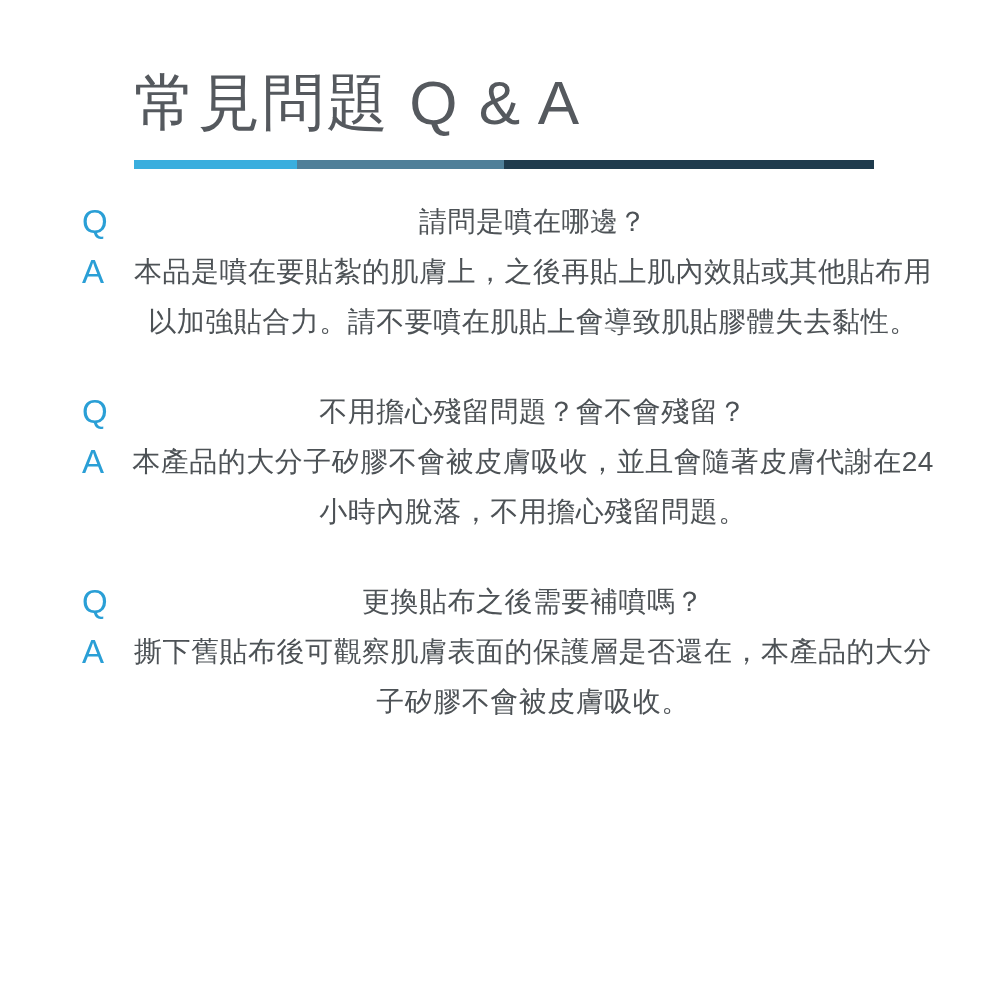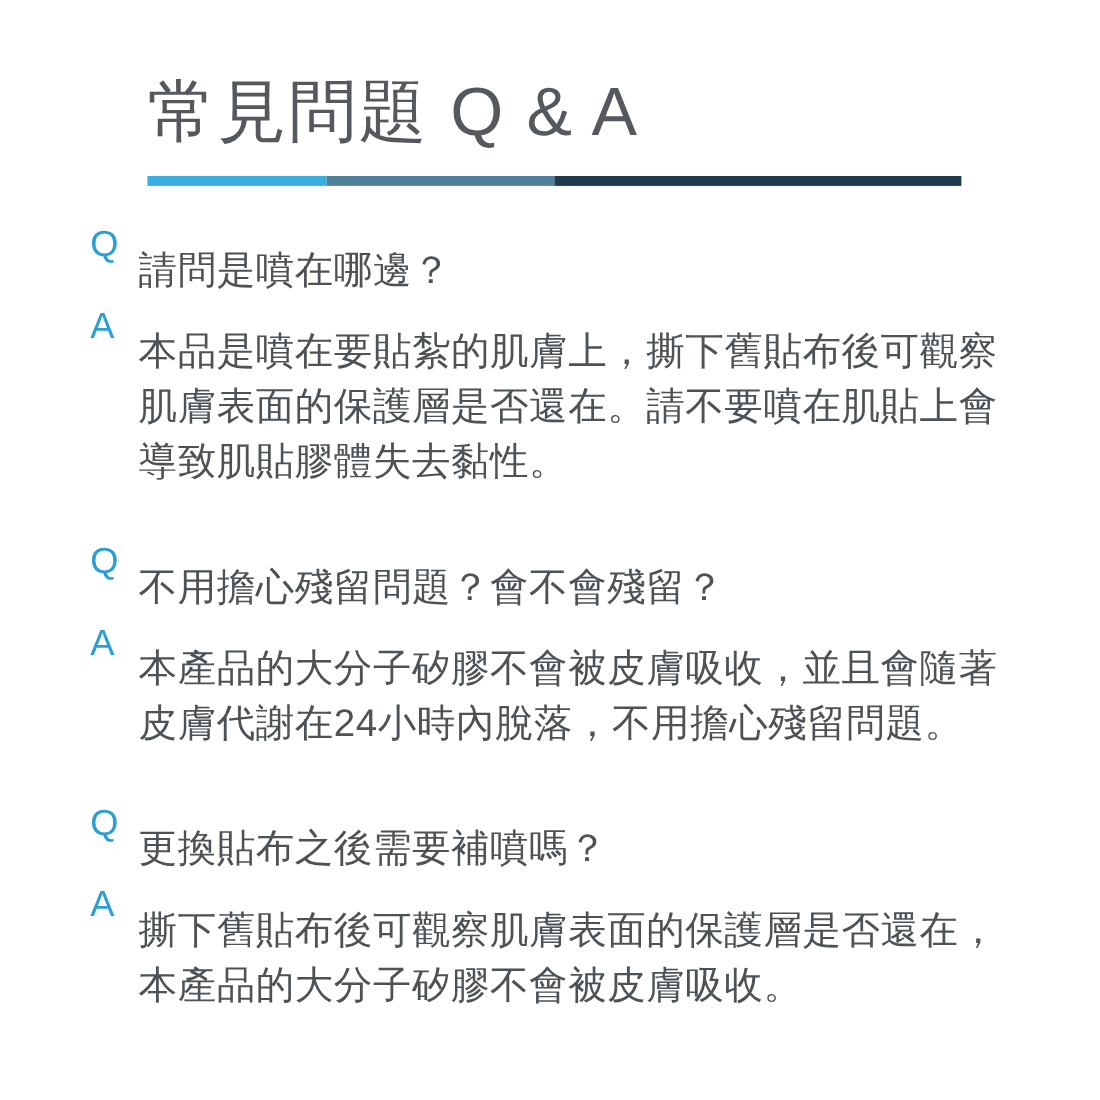--- a/index.html
+++ b/index.html
@@ -62,26 +62,25 @@
     line-height: 50px;
     color: #2a9fd6;
     font-weight: 400;
     text-align: left;
   }
   .marker.answer {
     color: #2a9fd6;
   }
   .qa-text {
     flex: 1 1 auto;
-    font-size: 35px;
+    font-size: 28px;
     line-height: 50px;
     color: #4d5256;
     letter-spacing: 0.5px;
-    text-align: left;
-    margin-top: 24px;
+    text-align: center;
   }
   .qa-text.question {
     color: #4d5256;
   }
 </style>
 </head>
 <body>
 
 <div class="page">
 
@@ -95,21 +94,21 @@
 
   <div class="faq">
 
     <div class="qa-block">
       <div class="qa-row">
         <div class="marker">Q</div>
         <div class="qa-text question">請問是噴在哪邊？</div>
       </div>
       <div class="qa-row">
         <div class="marker answer">A</div>
-        <div class="qa-text">本品是噴在要貼紮的肌膚上，撕下舊貼布後可觀察肌膚表面的保護層是否還在。請不要噴在肌貼上會導致肌貼膠體失去黏性。</div>
+        <div class="qa-text">本品是噴在要貼紮的肌膚上，之後再貼上肌內效貼或其他貼布用以加強貼合力。請不要噴在肌貼上會導致肌貼膠體失去黏性。</div>
       </div>
     </div>
 
     <div class="qa-block">
       <div class="qa-row">
         <div class="marker">Q</div>
         <div class="qa-text question">不用擔心殘留問題？會不會殘留？</div>
       </div>
       <div class="qa-row">
         <div class="marker answer">A</div>

